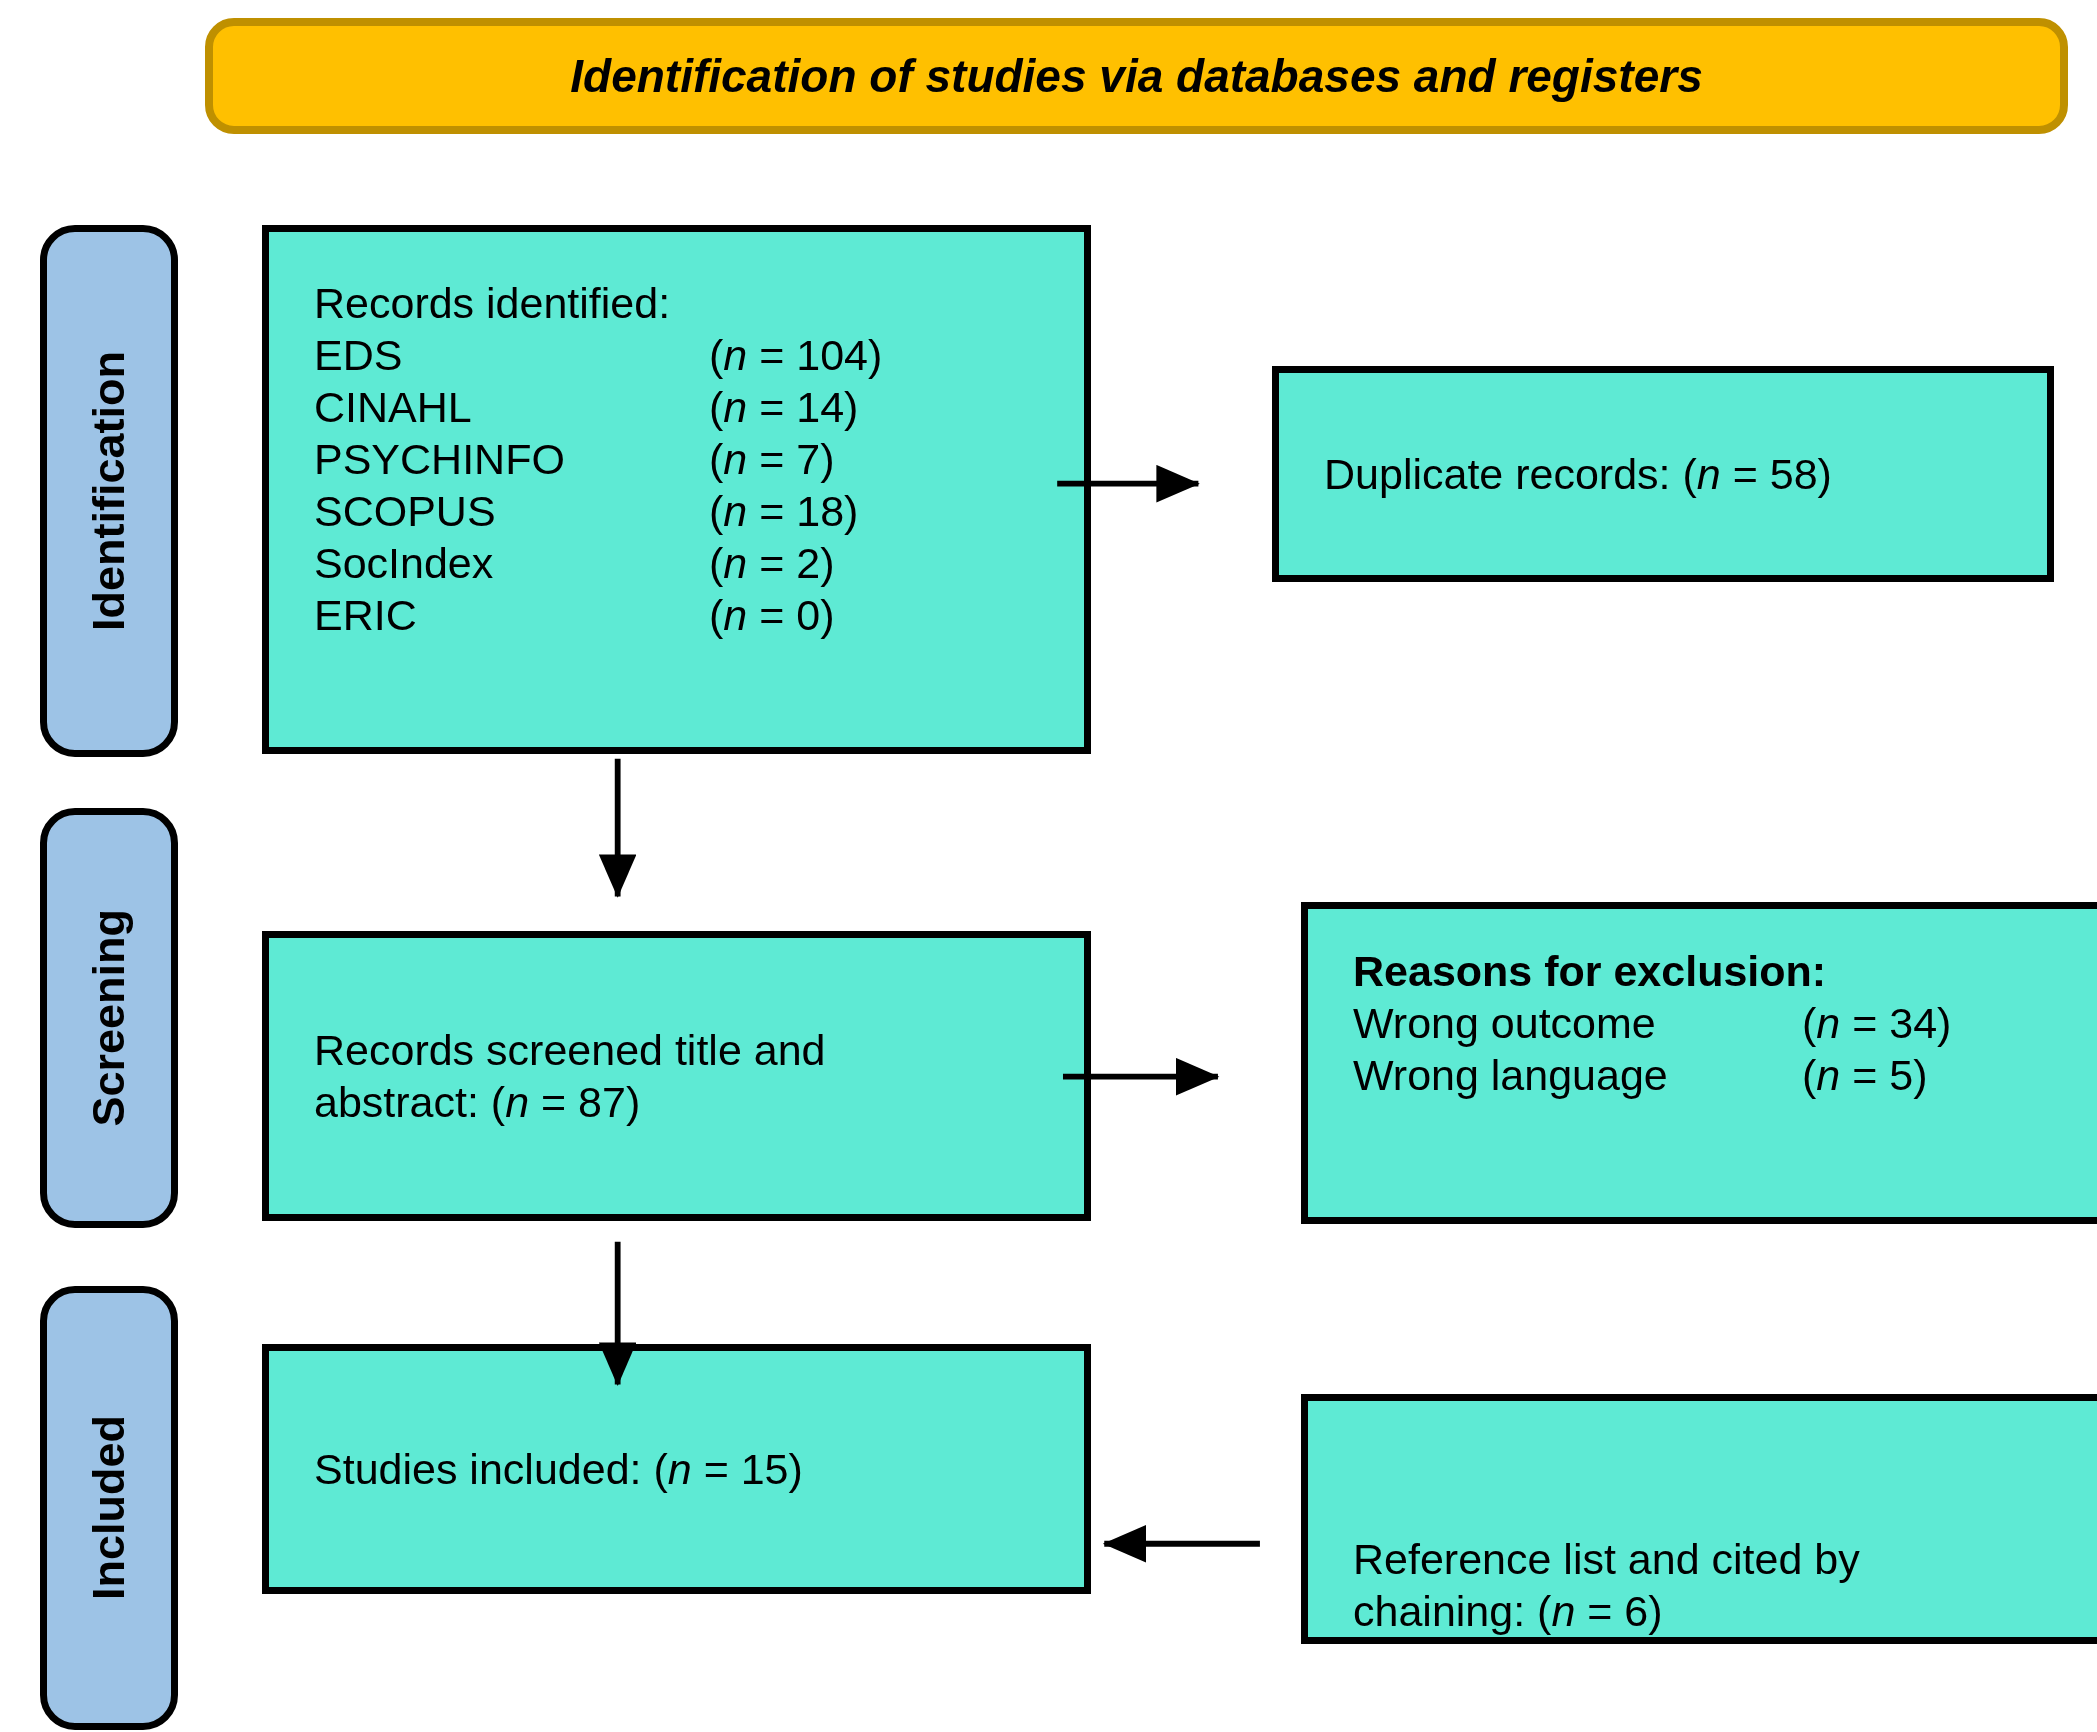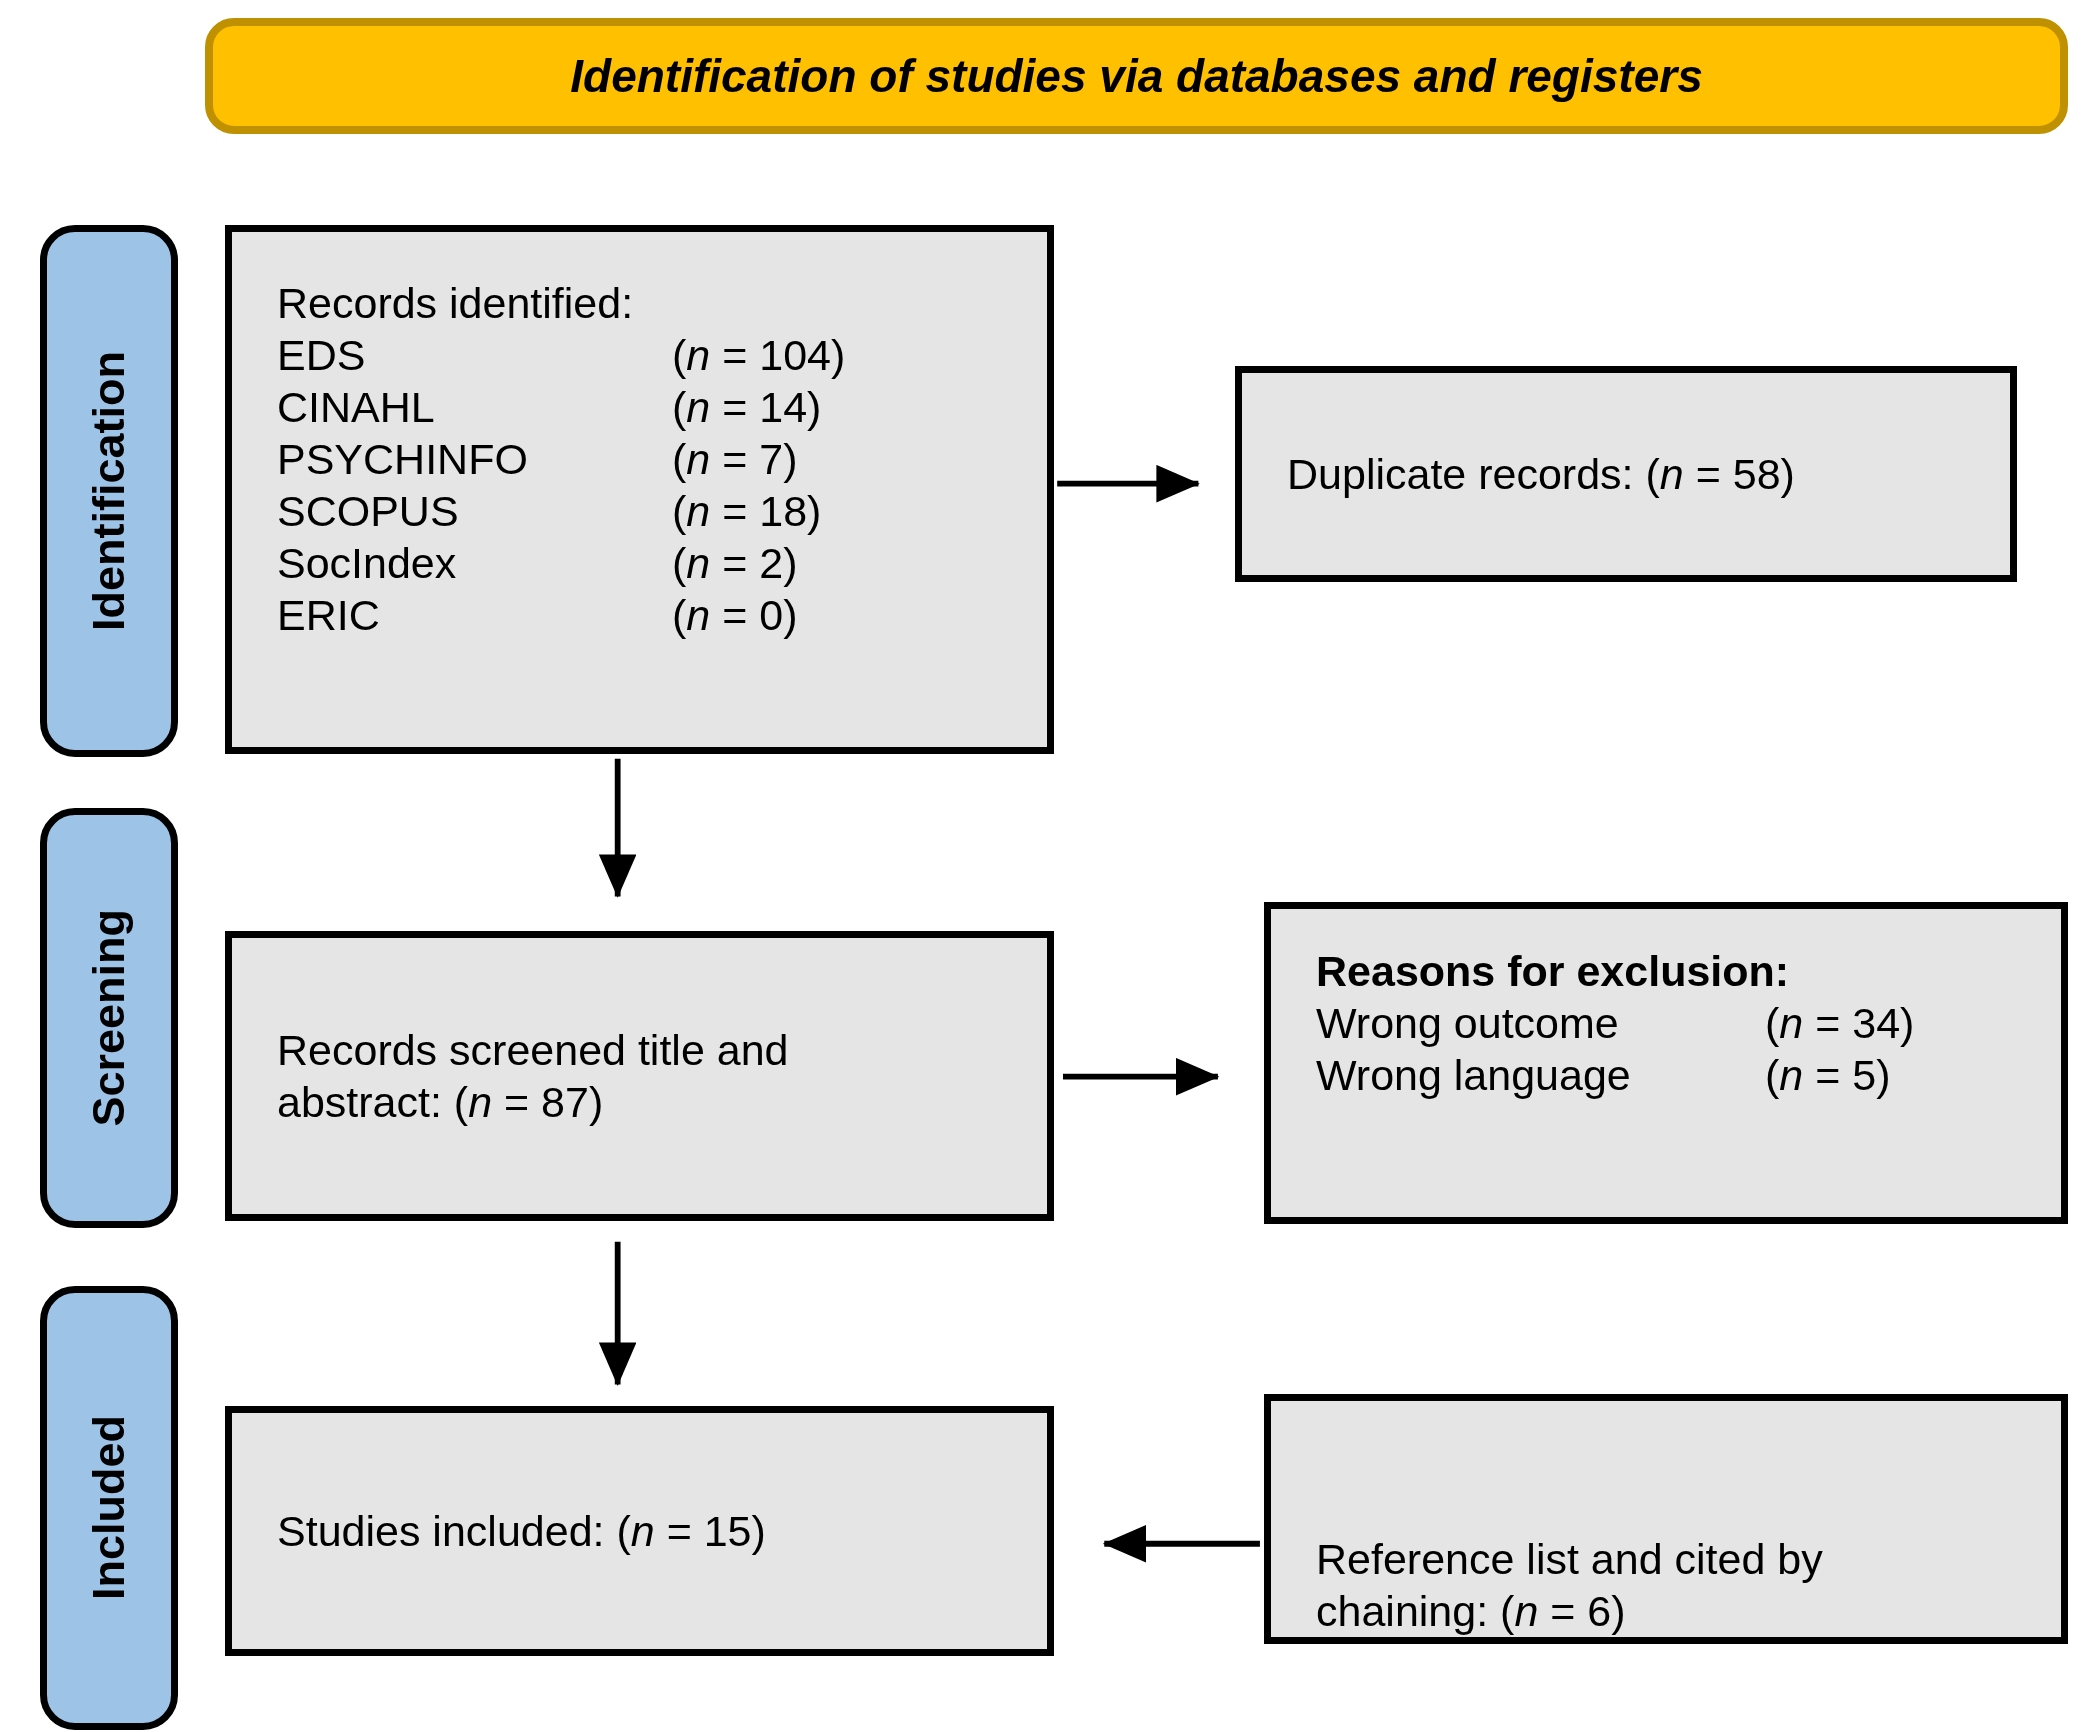--- a/index.html
+++ b/index.html
@@ -34,30 +34,30 @@
     transform:rotate(180deg);
     font-size:45px;font-weight:bold;
     white-space:nowrap;
   }
   #stage-identification{top:225px;height:532px;}
   #stage-screening{top:808px;height:420px;}
   #stage-included{top:1286px;height:444px;}
   
   .pbox{
     position:absolute;
-    background:#e5e5e5;
+    background:#5eead4;
     border:7.2px solid #000;
     box-sizing:border-box;
-    font-size:43px;line-height:52px;
+    font-size:43px;line-height:52px;margin-left:37px;
   }
   #box-records-identified{left:225px;top:225px;width:829px;height:529px;padding:45px 22px 0 45px;}
   #box-duplicate-records{left:1235px;top:366px;width:782px;height:216px;display:flex;align-items:center;padding:0 22px 0 45px;}
   #box-records-screened{left:225px;top:931px;width:829px;height:290px;display:flex;flex-direction:column;justify-content:center;padding:0 22px 0 45px;}
   #box-reasons-exclusion{left:1264px;top:902px;width:804px;height:322px;padding:36px 14.5px 0 45px;}
-  #box-studies-included{left:225px;top:1406px;width:829px;height:250px;display:flex;align-items:center;padding:0 22px 0 45px;}
+  #box-studies-included{left:225px;top:1344px;width:829px;height:250px;display:flex;align-items:center;padding:0 22px 0 45px;}
   #box-reference-list{left:1264px;top:1394px;width:804px;height:250px;display:flex;flex-direction:column;justify-content:flex-end;padding:0 14.5px 0 45px;}
   .stat-row{display:flex;}
   .stat-label{min-width:395px;white-space:nowrap;}
   #box-reasons-exclusion .stat-label{min-width:449px;}
   .stat-n{white-space:nowrap;}
   .bold{font-weight:bold;}
   i{font-style:italic;}
   
   #arrows{position:absolute;left:0;top:0;width:2097px;height:1732px;pointer-events:none;}
 </style>

